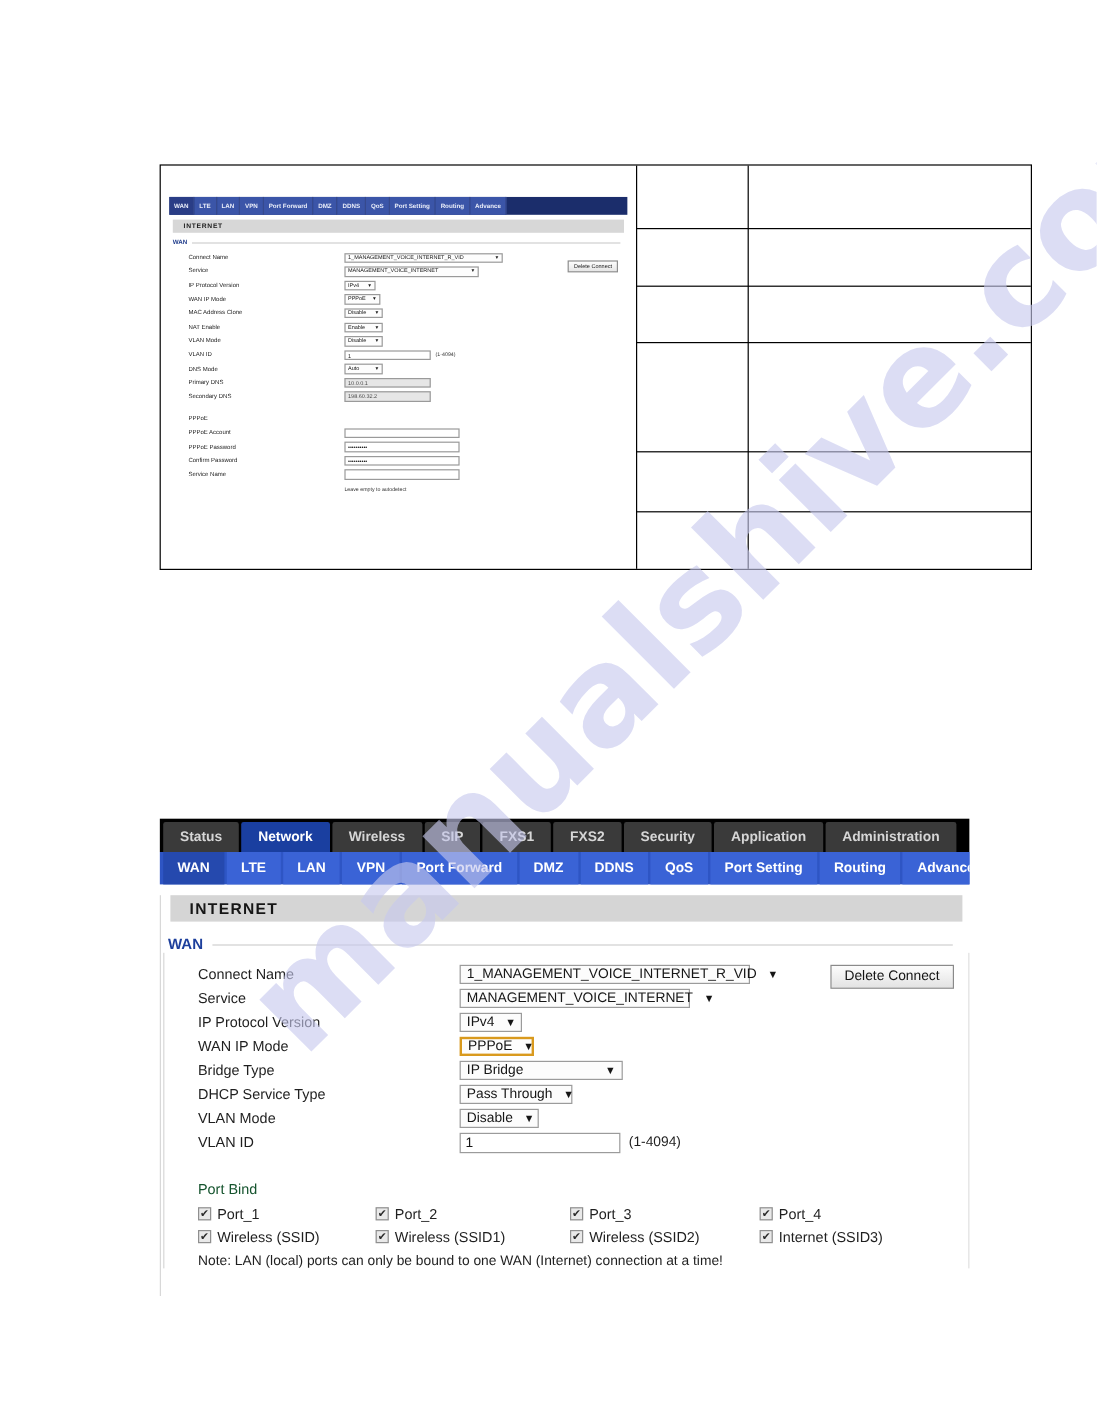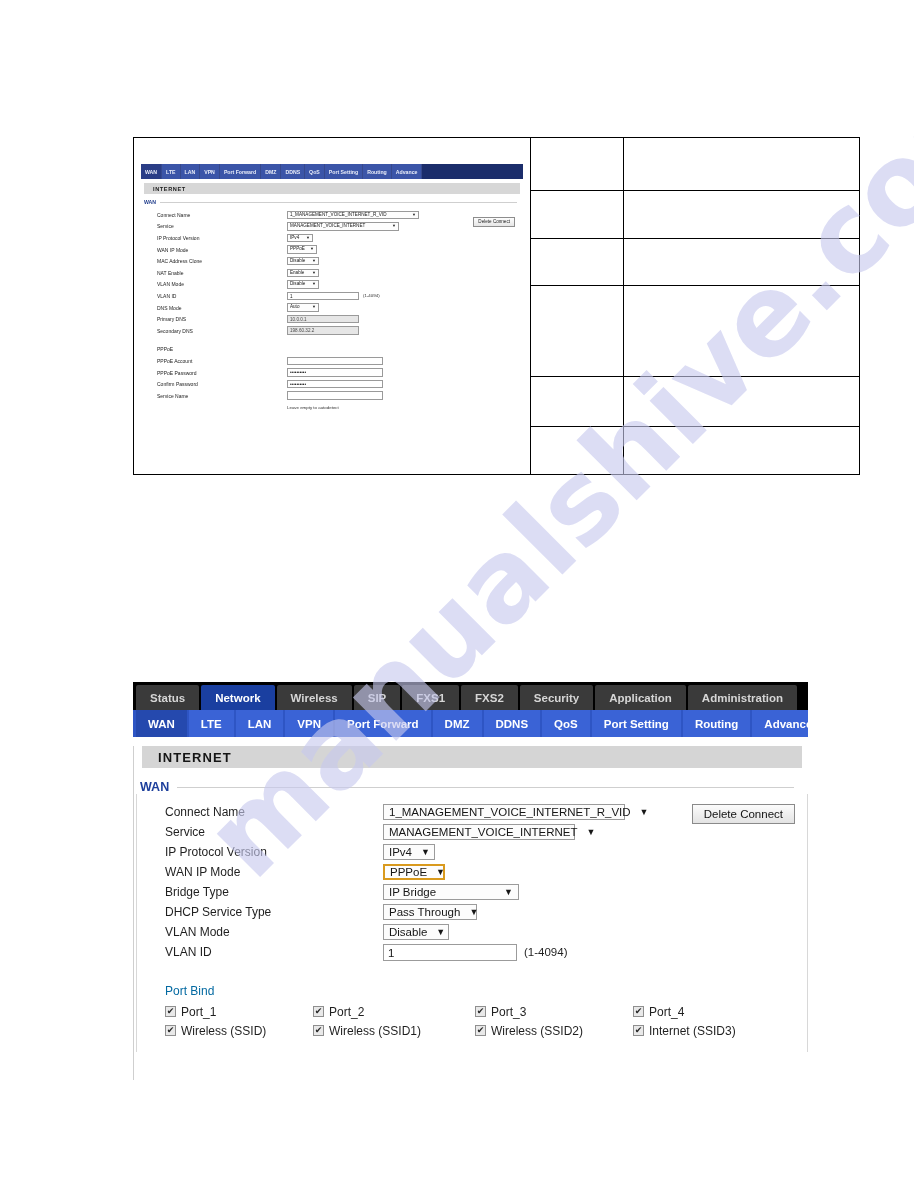--- a/index.html
+++ b/index.html
@@ -312,21 +312,21 @@
     position: absolute;
     right: 12px; top: 10px;
     border: 1px solid #8a8a8a;
     background: linear-gradient(#fcfcfc,#e3e3e3);
     font-size: 11.5px;
     padding: 3px 11px;
     color: #141414;
     white-space: nowrap;
   }
   .fig-bot .bindwrap { padding-left: 28px; margin-top: 22px; }
-  .fig-bot .bindtitle { font-size: 12px; margin-bottom: 4px; color: #0369a1; }
+  .fig-bot .bindtitle { font-size: 12px; margin-bottom: 4px; color: #14532d; }
   .fig-bot .bindrow {
     display: flex;
     align-items: center;
     height: 19px;
   }
   .fig-bot .cbitem {
     display: flex;
     align-items: center;
     gap: 5px;
     font-size: 12px;
@@ -687,19 +687,20 @@
             <span class="cb">✔</span>
             <span>Wireless (SSID2)</span>
           </span>
           <span class="cbitem">
             <span class="cb">✔</span>
             <span>Internet (SSID3)</span>
           </span>
         </div>
       </div>
 
+      <div class="note">Note: LAN (local) ports can only be bound to one WAN (Internet) connection at a time!</div>
     </div>
   </div>
 </div>
 
 <div class="watermark">
   <div class="wm-text wm-a">manualshive.com</div>
 </div>
 
 </body></html>

